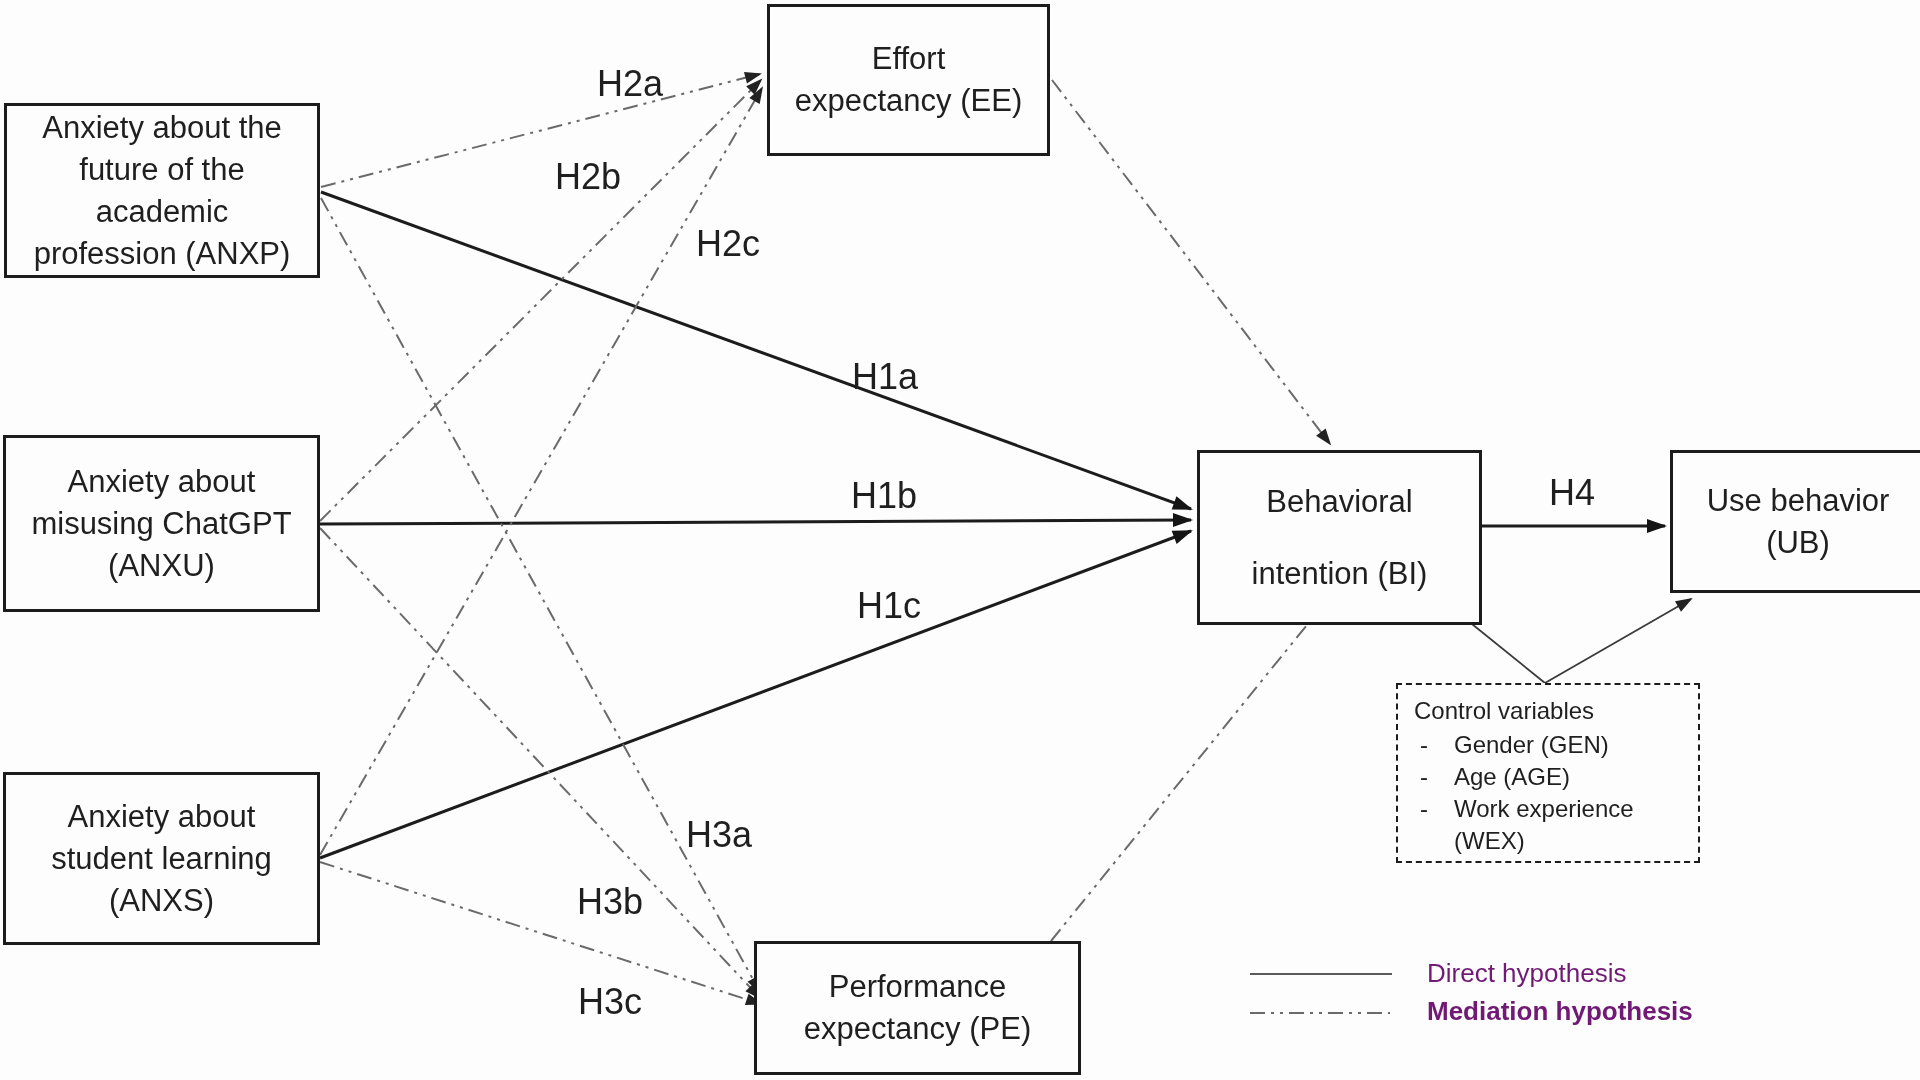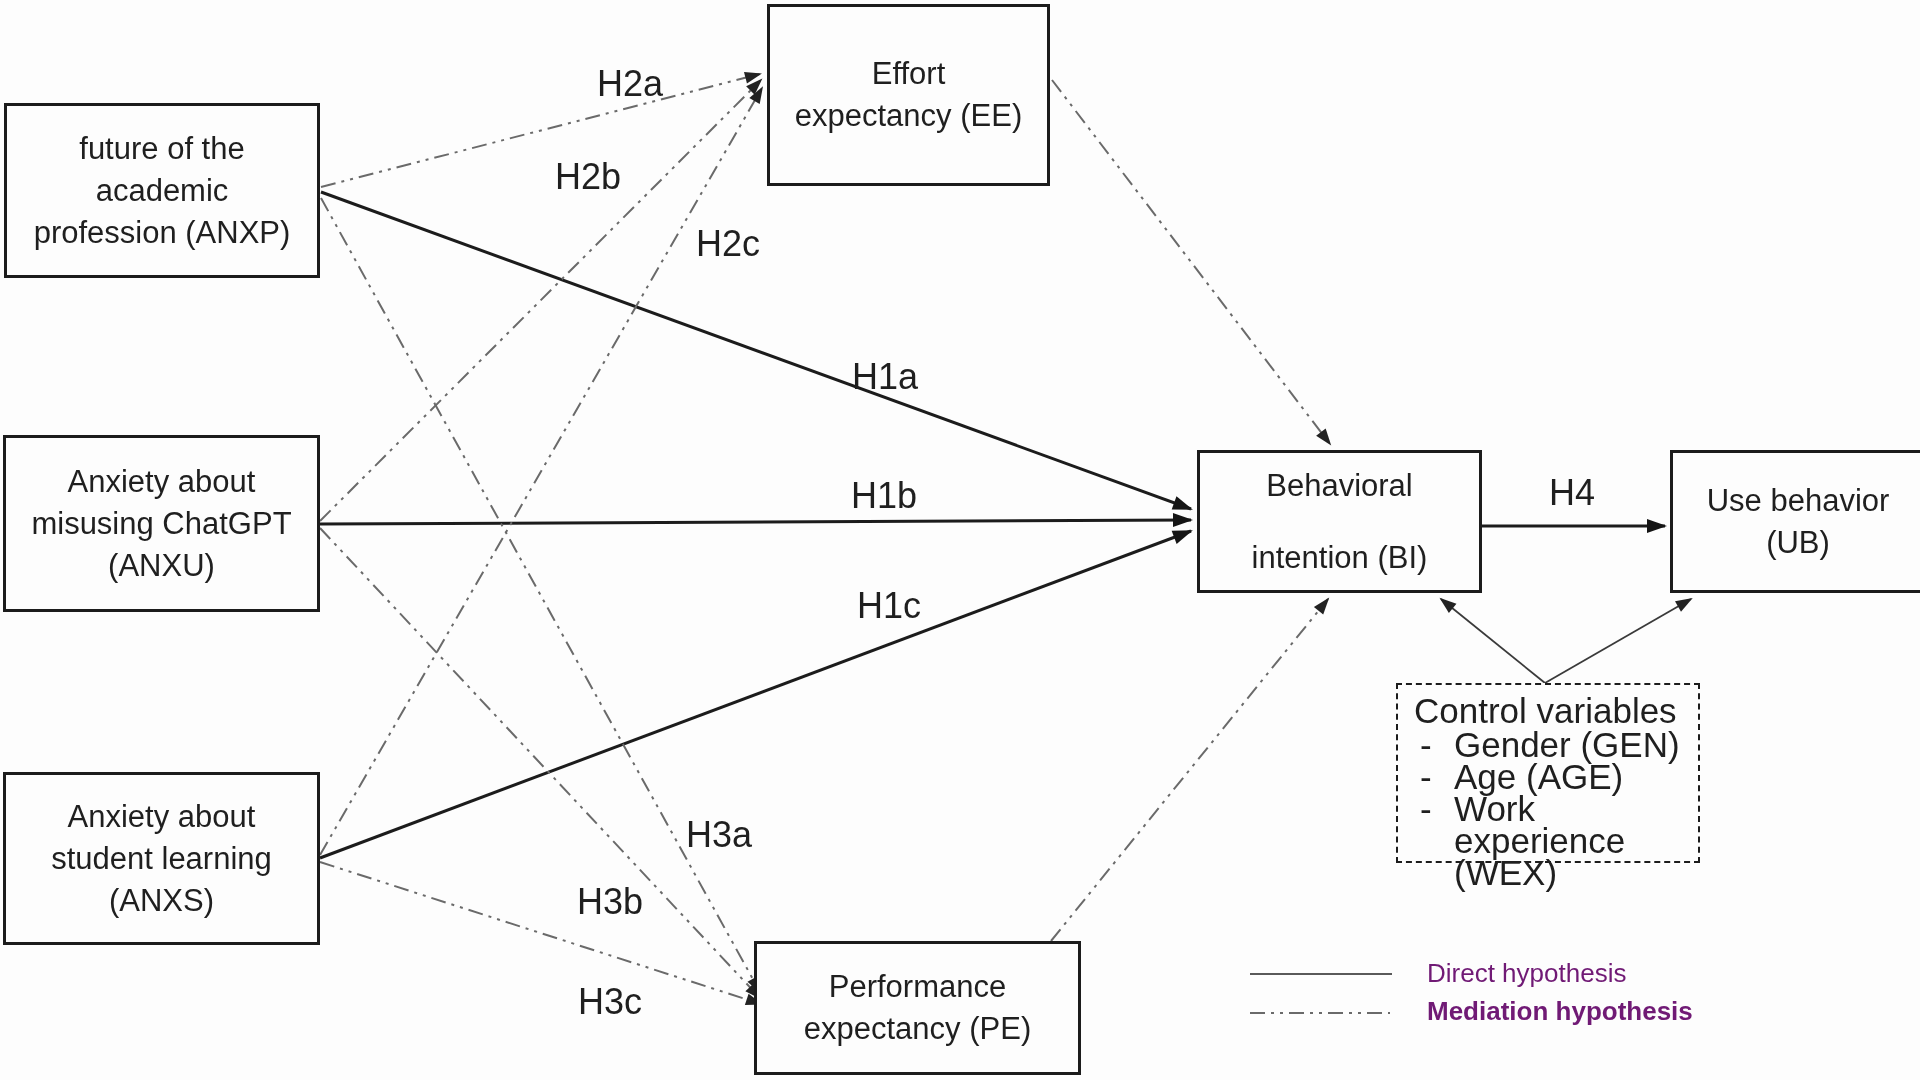--- a/index.html
+++ b/index.html
@@ -47,21 +47,21 @@
     white-space: nowrap;
   }
   .control {
     position: absolute;
     left: 1396px; top: 683px;
     width: 304px; height: 180px;
     box-sizing: border-box;
     border: 2px dashed #1c1c1c;
     background: #fdfdfd;
     padding: 10px 12px 0 16px;
-    font-size: 35px;
+    font-size: 24px;
     line-height: 32px;
   }
   .control .ctitle { margin-bottom: 2px; }
   .control .citem { display: flex; align-items: flex-start; }
   .control .cbul { width: 40px; padding-left: 6px; box-sizing: border-box; }
   .control .clab { flex: 1; }
   .legend-text {
     position: absolute;
     transform: translateY(-50%);
     font-size: 26px;
@@ -107,48 +107,49 @@
       <line x1="1545" y1="683" x2="1691" y2="599" marker-end="url(#arrow-m)"></line>
     </g>
 
     <g class="legend-samples">
       <line class="solid-sample" x1="1250" y1="974" x2="1392" y2="974"></line>
       <line class="dash-sample" x1="1250" y1="1013" x2="1390" y2="1013"></line>
     </g>
   </svg>
 
   <div class="node" style="left:4px; top:103px; width:316px; height:175px;">
+    <span>Anxiety about the</span>
     <span>future of the</span>
     <span>academic</span>
     <span>profession (ANXP)</span>
   </div>
 
   <div class="node" style="left:3px; top:435px; width:317px; height:177px;">
     <span>Anxiety about</span>
     <span>misusing ChatGPT</span>
     <span>(ANXU)</span>
   </div>
 
   <div class="node" style="left:3px; top:772px; width:317px; height:173px;">
     <span>Anxiety about</span>
     <span>student learning</span>
     <span>(ANXS)</span>
   </div>
 
-  <div class="node" style="left:767px; top:4px; width:283px; height:182px;">
+  <div class="node" style="left:767px; top:4px; width:283px; height:152px;">
     <span>Effort</span>
     <span>expectancy (EE)</span>
   </div>
 
   <div class="node" style="left:754px; top:941px; width:327px; height:134px;text-align:center;">
     <span>Performance</span>
     <span>expectancy (PE)</span>
   </div>
 
-  <div class="node" style="left:1197px; top:450px; width:285px; height:143px;gap:30px;">
+  <div class="node" style="left:1197px; top:450px; width:285px; height:175px;gap:30px;">
     <span>Behavioral</span>
     <span>intention (BI)</span>
   </div>
 
   <div class="node" style="left:1670px; top:450px; width:256px; height:143px;">
     <span>Use behavior</span>
     <span>(UB)</span>
   </div>
 
   <div class="hlabel" style="left:630px; top:84px;">H2a</div>

